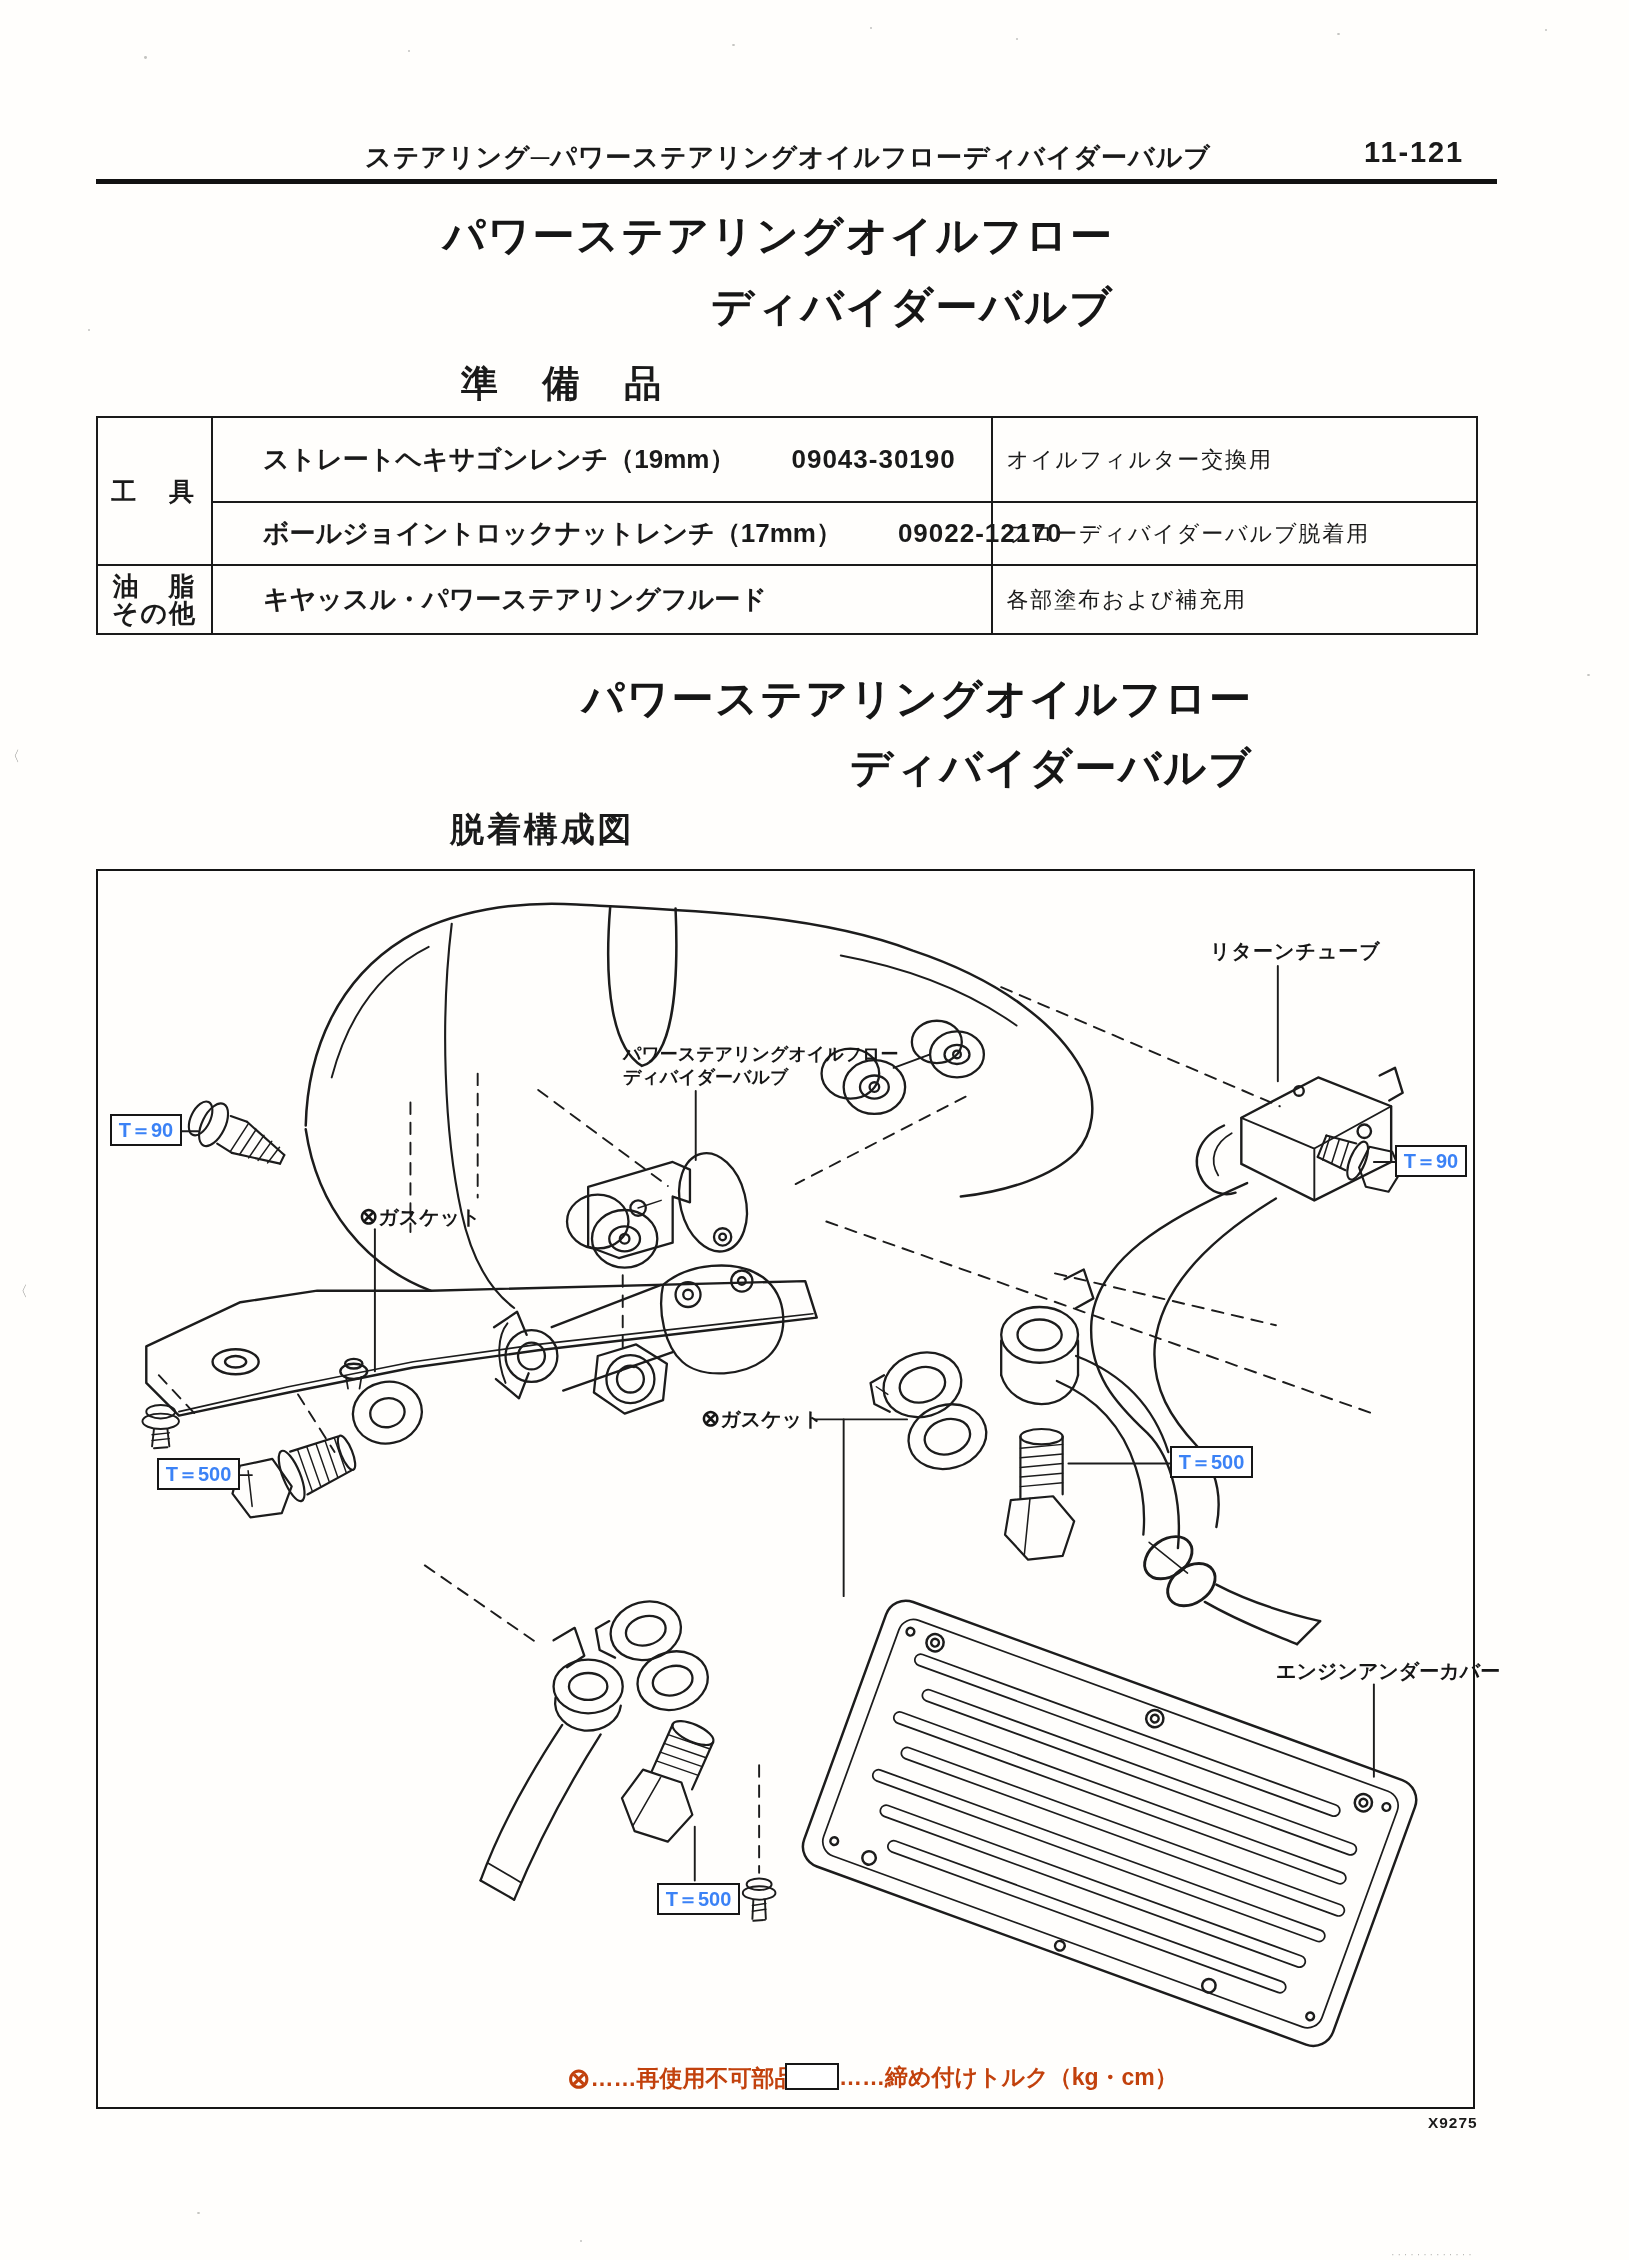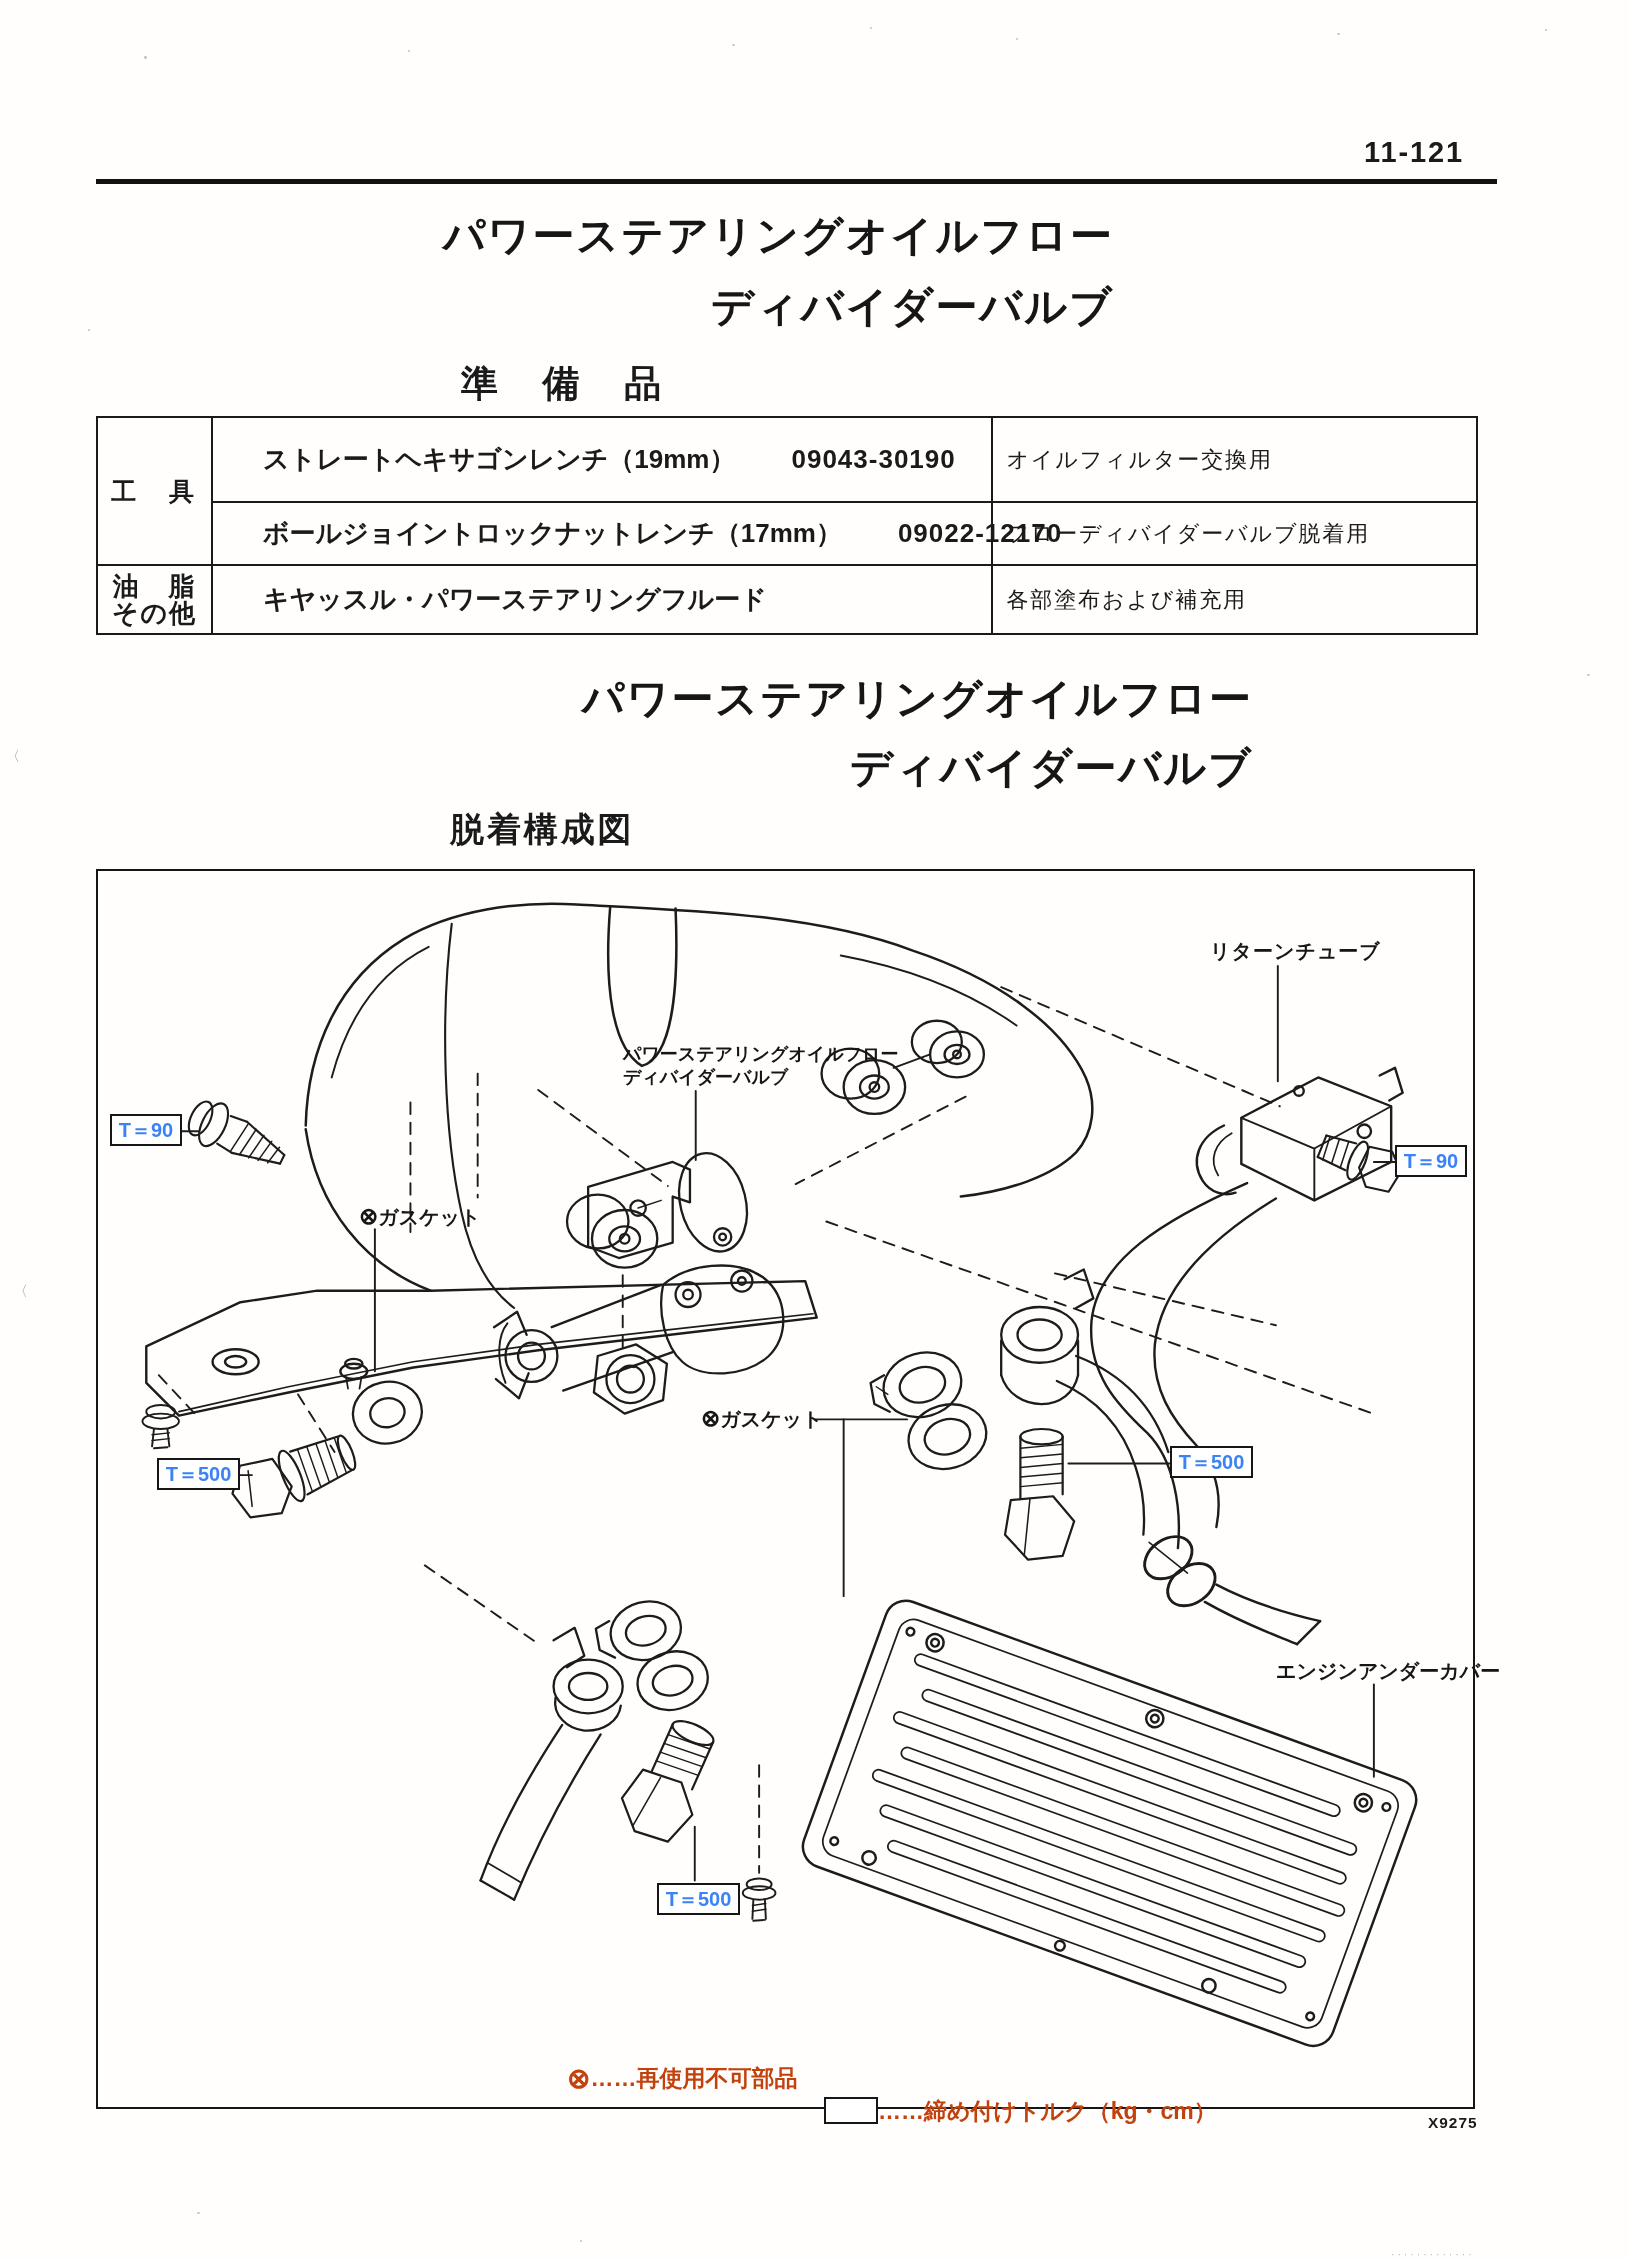--- a/index.html
+++ b/index.html
@@ -33,20 +33,21 @@
   <div class="speck" style="left:1545px;top:29px;width:1.9px;height:1.9px;"></div>
   <div class="speck" style="left:88px;top:329px;width:1.9px;height:1.9px;"></div>
   <div class="speck" style="left:1587px;top:674px;width:2.9px;height:1.9px;"></div>
   <div class="speck" style="left:870px;top:27px;width:1.9px;height:1.9px;"></div>
   <div class="speck" style="left:197px;top:2212px;width:2.9px;height:1.9px;"></div>
   <div class="speck" style="left:580px;top:2240px;width:1.9px;height:1.9px;"></div>
   <div class="abs" style="left:5.8px;top:747px;color:#9a9a98;font-size:14.4px;">〈</div>
   <div class="abs" style="left:13.4px;top:1282px;color:#9a9a98;font-size:14.4px;">〈</div>
   <div class="abs" style="left:1391px;top:2248px;color:#b9b9b6;font-size:10.6px;letter-spacing:2.9px;">·············</div>
 
+  <div class="abs" style="left:231px;top:140px;width:1114px;text-align:center;font-size:26px;font-weight:bold;letter-spacing:1px;">ステアリング─パワーステアリングオイルフローディバイダーバルブ</div>
   <div class="abs" style="left:1364px;top:136px;font-size:29px;font-weight:bold;letter-spacing:1.9px;">11-121</div>
   <div class="abs" style="left:96px;top:179px;width:1401px;height:4.8px;background:#121212;"></div>
 
   <div class="title-line" style="right:515px;top:208px;">パワーステアリングオイルフロー</div>
   <div class="title-line" style="right:515px;top:279px;">ディバイダーバルブ</div>
 
   <div class="abs" style="left:461px;top:359px;font-size:37px;font-weight:900;letter-spacing:3.8px;">準　備　品</div>
 
   <table class="prep abs" style="left:96px;top:416px;width:1381px;">
     <colgroup>
@@ -340,20 +341,20 @@
 
   <div class="tbox" style="left:110px;top:1114px;">T＝90</div>
   <div class="tbox" style="left:1395px;top:1145px;">T＝90</div>
   <div class="tbox" style="left:157px;top:1458px;">T＝500</div>
   <div class="tbox" style="left:1170px;top:1446px;">T＝500</div>
   <div class="tbox" style="left:657px;top:1883px;">T＝500</div>
 
   <div class="legend" style="left:567px;top:2062px;">
     <span style="font-size:28px;vertical-align:-1.9px;">⊗</span><span>……</span><span>再使用不可部品</span>
   </div>
-  <div class="legend" style="left:824px;top:2062px;margin-top:34px;">
+  <div class="legend" style="left:785px;top:2062px;">
     <span style="display:inline-block;width:50px;height:23px;border:2.4px solid #161616;vertical-align:-4.8px;background:#fff;"></span><span>……</span><span>締め付けトルク（kg・cm）</span>
   </div>
 
   <div class="abs" style="left:1428px;top:2114px;font-size:15.4px;font-weight:bold;letter-spacing:1px;">X9275</div>
 
 </div>
 
 
 </body></html>

